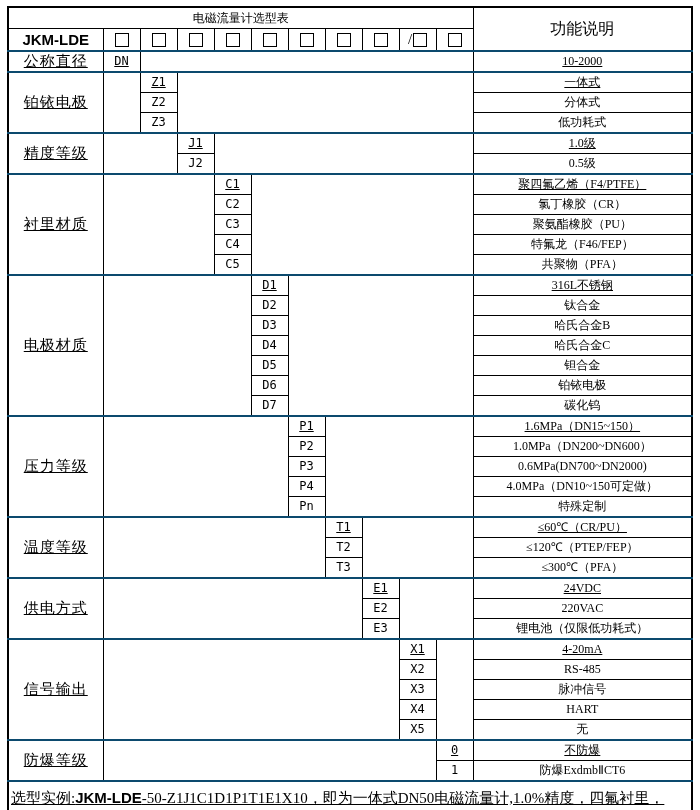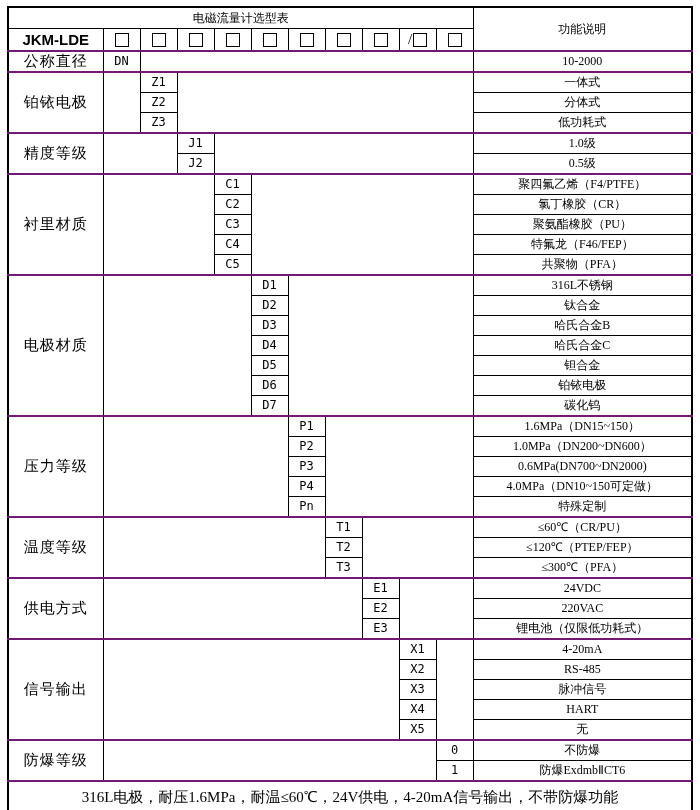--- a/index.html
+++ b/index.html
@@ -18,23 +18,23 @@
   td{
     border:1px solid #000;
     padding:0 1px;
     text-align:center;
     font-size:14px;
     height:19px;
     line-height:1.05;
     overflow:hidden;
     white-space:nowrap;
   }
-  tr.gs td{border-top:2px solid #701a75;}
+  tr.gs td{border-top:2px solid #0c4a6e;text-decoration:underline;}
   td.title-cell{font-size:12px;height:20px;}
-  td.func-head{font-size:12px;}
+  td.func-head{font-size:16px;}
   td.label-cell{font-size:15px;letter-spacing:1px;}
   td.model-cell{
     font-family:"Liberation Sans", sans-serif;
     font-weight:bold;font-size:15px;height:21px;
   }
   td.code-cell{font-family:"DejaVu Sans Mono", monospace;font-size:12px;}
   td.desc-cell{font-size:12px;}
   .cb{
     display:inline-block;width:12px;height:12px;
     border:1.5px solid #000;vertical-align:middle;
@@ -252,19 +252,20 @@
           <td class="empty-cell" rowspan="2" colspan="9"></td>
           <td class="code-cell">0</td>
           <td class="desc-cell">不防爆</td>
         </tr>
         <tr>
           <td class="code-cell">1</td>
           <td class="desc-cell">防爆ExdmbⅡCT6</td>
         </tr>
         <tr class="gs" id="example-row">
         <td colspan="12" class="example-cell">
+          <div class="ln1"><span>选型实例:</span><span class="sans-b">JKM-LDE</span><span>-50-Z1J1C1D1P1T1E1X10，即为一体式DN50电磁流量计,1.0%精度，四氟衬里，</span></div>
           <div class="ln2">316L电极，耐压1.6MPa，耐温≤60℃，24V供电，4-20mA信号输出，不带防爆功能</div>
         </td>
       </tr>
 
     </tbody>
   </table>
 </div>
 
 </body></html>

